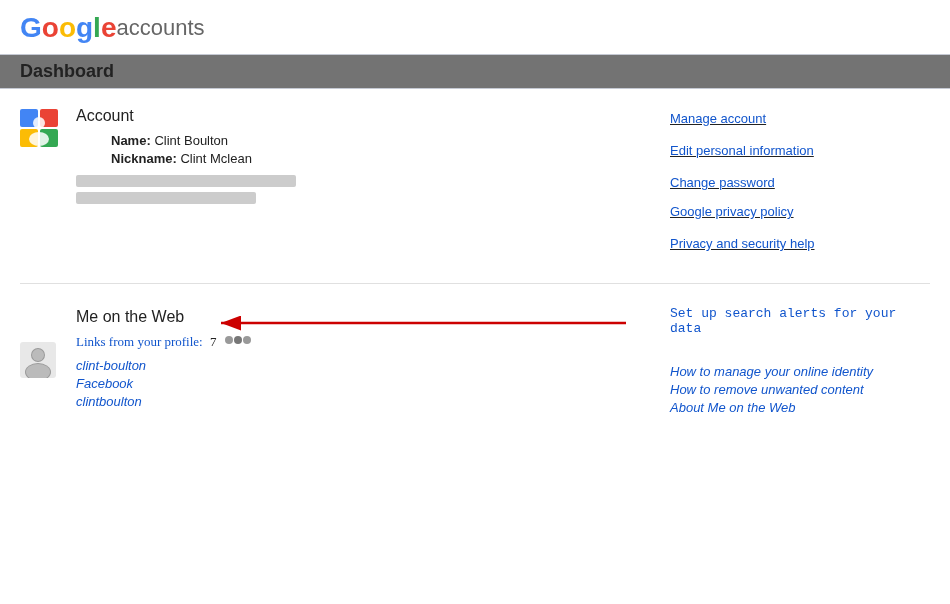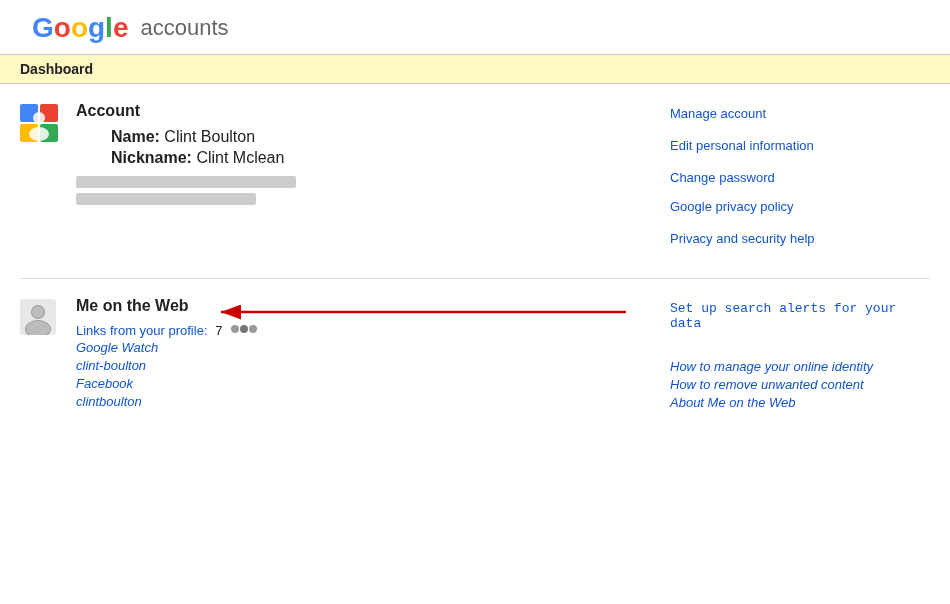--- a/index.html
+++ b/index.html
@@ -9,32 +9,31 @@
       background: #fff;
       color: #222;
       width: 950px;
     }
 
     
     .header {
       padding: 12px 20px 10px 20px;
       display: flex;
       align-items: center;
-      gap: 12px;
-      margin-left: 12px;
+      gap: 0;
     }
 
     
     .dashboard-bar {
-      background: #fef9c3;
+      background: #737373;
       border-top: 1px solid #c5c9d3;
       border-bottom: 1px solid #c5c9d3;
       padding: 6px 20px;
       font-weight: bold;
-      font-size: 14px;
+      font-size: 18px;
       color: #222;
     }
 
     
     .main {
       padding: 0 20px;
     }
 
     
     .section {
@@ -49,21 +48,21 @@
       flex-shrink: 0;
       padding-top: 2px;
     }
 
     .section-content {
       flex: 1;
     }
 
     .section-title {
       font-size: 16px;
-      font-weight: bold;
+      font-weight: normal;
       color: #222;
       margin-bottom: 8px;
       display: flex;
       align-items: center;
       gap: 10px;
     }
 
     .section-links {
       width: 260px;
       flex-shrink: 0;
@@ -71,48 +70,51 @@
     }
 
     
     a {
       color: #1155CC;
       text-decoration: none;
     }
 
     .info-row {
       margin-bottom: 3px;
-      font-size: 16px;
+      font-size: 13px;
       padding-left: 35px;
     }
     .info-label {
       font-weight: bold;
     }
 
     .blurred-text {
       display: inline-block;
       background: #ccc;
       color: transparent;
       border-radius: 2px;
       font-size: 12px;
       height: 12px;
       vertical-align: middle;
       user-select: none;
     }
 
     .right-link-group {
       margin-bottom: 14px;
+      text-decoration: underline;
     }
     .right-link-group a {
       display: block;
       margin-bottom: 2px;
       font-size: 13px;
     }
 
     .profile-links-line {
+      margin-bottom: 6px;
+      font-family: Liberation Serif, serif;
     }
 
     .sub-link {
       display: block;
       margin-bottom: 3px;
       font-size: 13px;
       font-style: italic;
     }
   </style>
 </head>
@@ -173,21 +175,21 @@
         <a href="#">Edit personal information</a><br>
         <a href="#">Change password</a>
       </div>
       <div class="right-link-group">
         <a href="#">Google privacy policy</a><br>
         <a href="#">Privacy and security help</a>
       </div>
     </div>
   </div>
 
-  <div class="section" style="border-bottom:none; position:relative;">
+  <div class="section" style="border-bottom:none; position:relative;align-items:center;">
 
     <div class="section-icon">
       <svg width="36" height="36" viewBox="0 0 36 36">
         <rect width="36" height="36" rx="3" fill="#e8e8e8"></rect>
         <circle cx="18" cy="13" r="7" fill="#999"></circle>
         <ellipse cx="18" cy="30" rx="13" ry="9" fill="#999"></ellipse>
         <circle cx="18" cy="13" r="6" fill="#bbb"></circle>
         <ellipse cx="18" cy="30" rx="12" ry="8" fill="#bbb"></ellipse>
       </svg>
     </div>
@@ -215,21 +217,20 @@
         
         <span style="margin-left:4px; vertical-align:middle;">
           <svg width="28" height="14" viewBox="0 0 28 14">
             <circle cx="5" cy="6" r="4" fill="#999"></circle>
             <circle cx="14" cy="6" r="4" fill="#777"></circle>
             <circle cx="23" cy="6" r="4" fill="#999"></circle>
           </svg>
         </span>
       </div>
 
-      <a href="#" class="sub-link">Google Watch</a>
       <a href="#" class="sub-link">clint-boulton</a>
       <a href="#" class="sub-link">Facebook</a>
       <a href="#" class="sub-link">clintboulton</a>
     </div>
 
     <div class="section-links">
       <div style="margin-bottom:28px;font-family:Liberation Mono, monospace;">
         <a href="#">Set up search alerts for your data</a>
       </div>
       <div>

